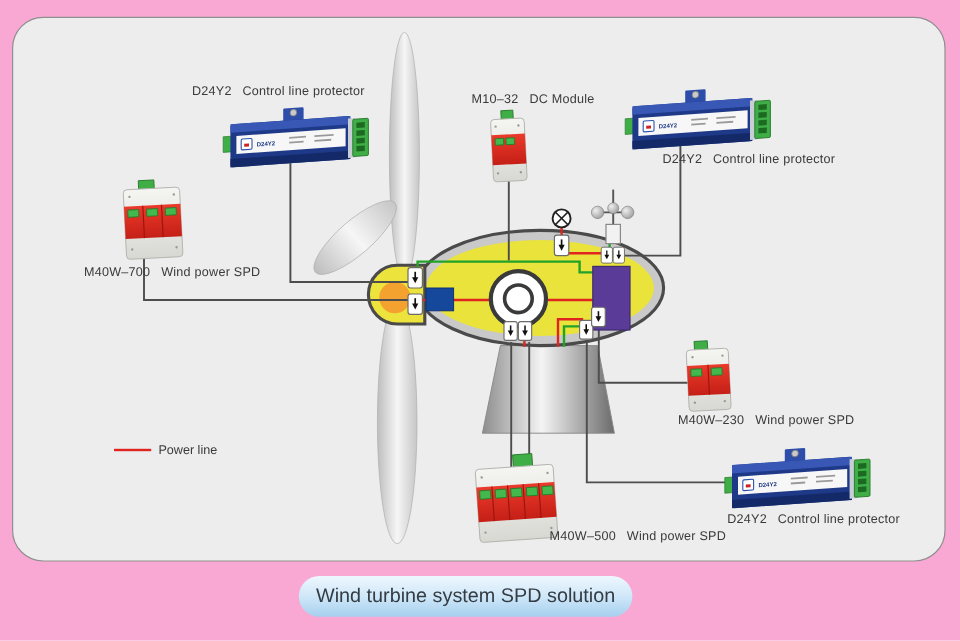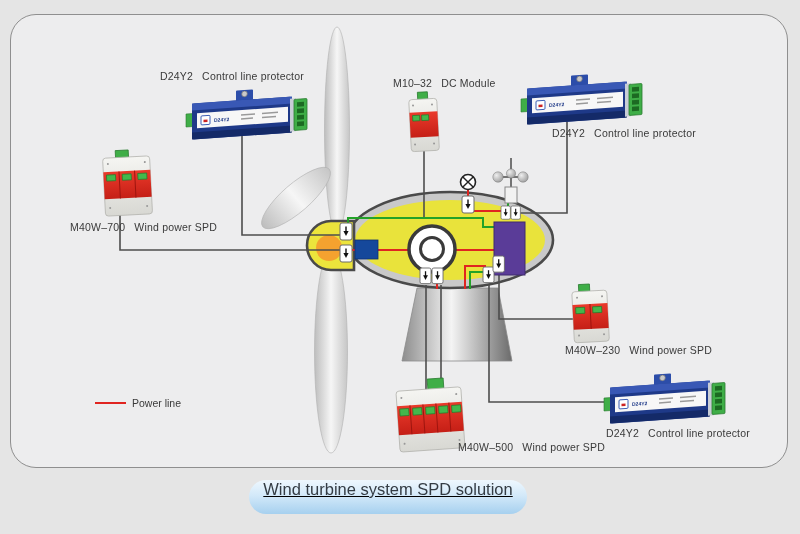--- a/index.html
+++ b/index.html
@@ -1,30 +1,30 @@
 <!DOCTYPE html>
 <html><head>
 <meta charset="utf-8">
 <style>
   html,body{margin:0;padding:0;background:#ffffff;font-family:"Liberation Sans",sans-serif;}
-  #stage{position:relative;width:800px;height:534px;background:#e5e5e5;overflow:hidden;}
+  #stage{position:relative;width:800px;height:534px;background:#f9a8d4;overflow:hidden;}
   .panel{position:absolute;left:10px;top:14px;width:776px;height:452px;background:#ededee;
          border:1.6px solid #8f8f8f;border-radius:26px;}
   svg{position:absolute;left:0;top:0;}
   .dev-label{position:absolute;font-size:10.5px;color:#3a3a3a;white-space:nowrap;letter-spacing:.2px;}
   .dev-label .model{margin-right:9px;}
-  .legend{position:absolute;left:95px;top:365px;margin-top:28px;}
+  .legend{position:absolute;left:95px;top:365px;}
   .legend-row{display:flex;align-items:center;height:20px;}
   .legend-swatch{width:31px;height:2.6px;margin-right:6px;}
   .legend-swatch.power{background:#e02520;}
   .legend-swatch.signal{background:#23a228;}
   .legend-label{font-size:10.5px;color:#3a3a3a;}
   .title-pill{position:absolute;left:249px;top:480px;width:278px;height:34px;border-radius:17px;
       background:linear-gradient(180deg,#eef7fe 0%,#d3e9f9 45%,#a6d0ef 100%);
-      display:flex;align-items:flex-start;justify-content:center;text-decoration:underline;}
+      display:flex;align-items:center;justify-content:center;}
   .title-pill span{font-size:16.5px;color:#343c44;}
 </style>
 </head>
 <body>
 
 <div id="stage">
   <div class="panel"></div>
 
   <svg width="800" height="534" viewBox="0 0 800 534">
     <defs>

